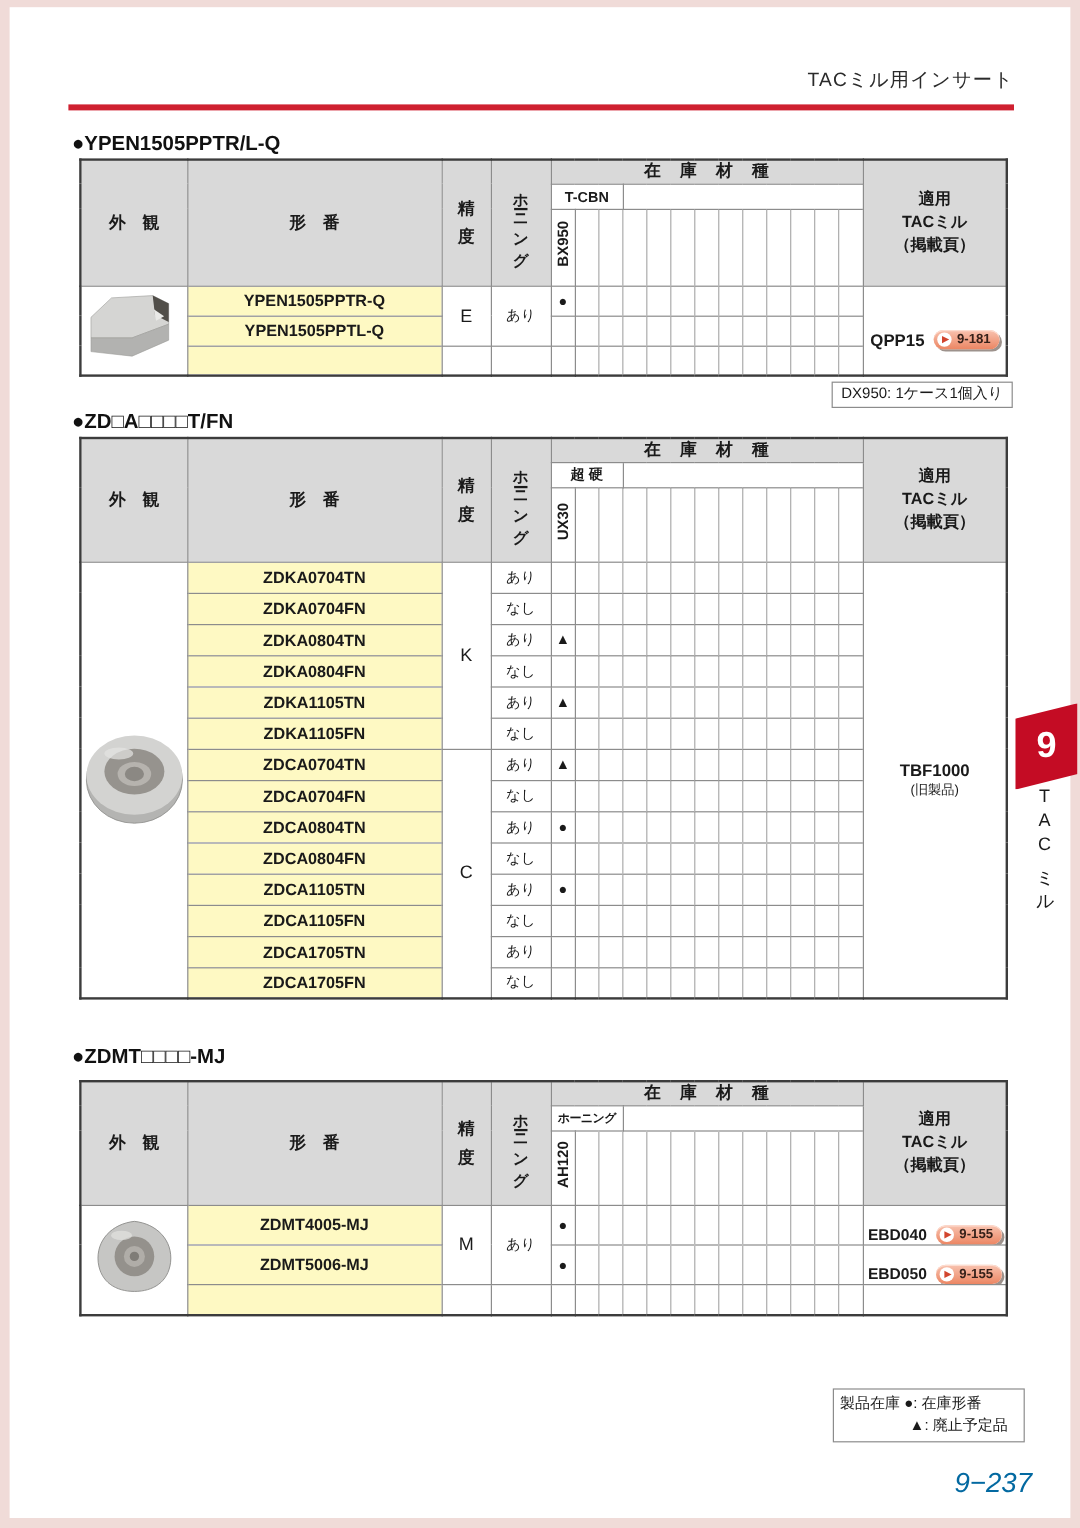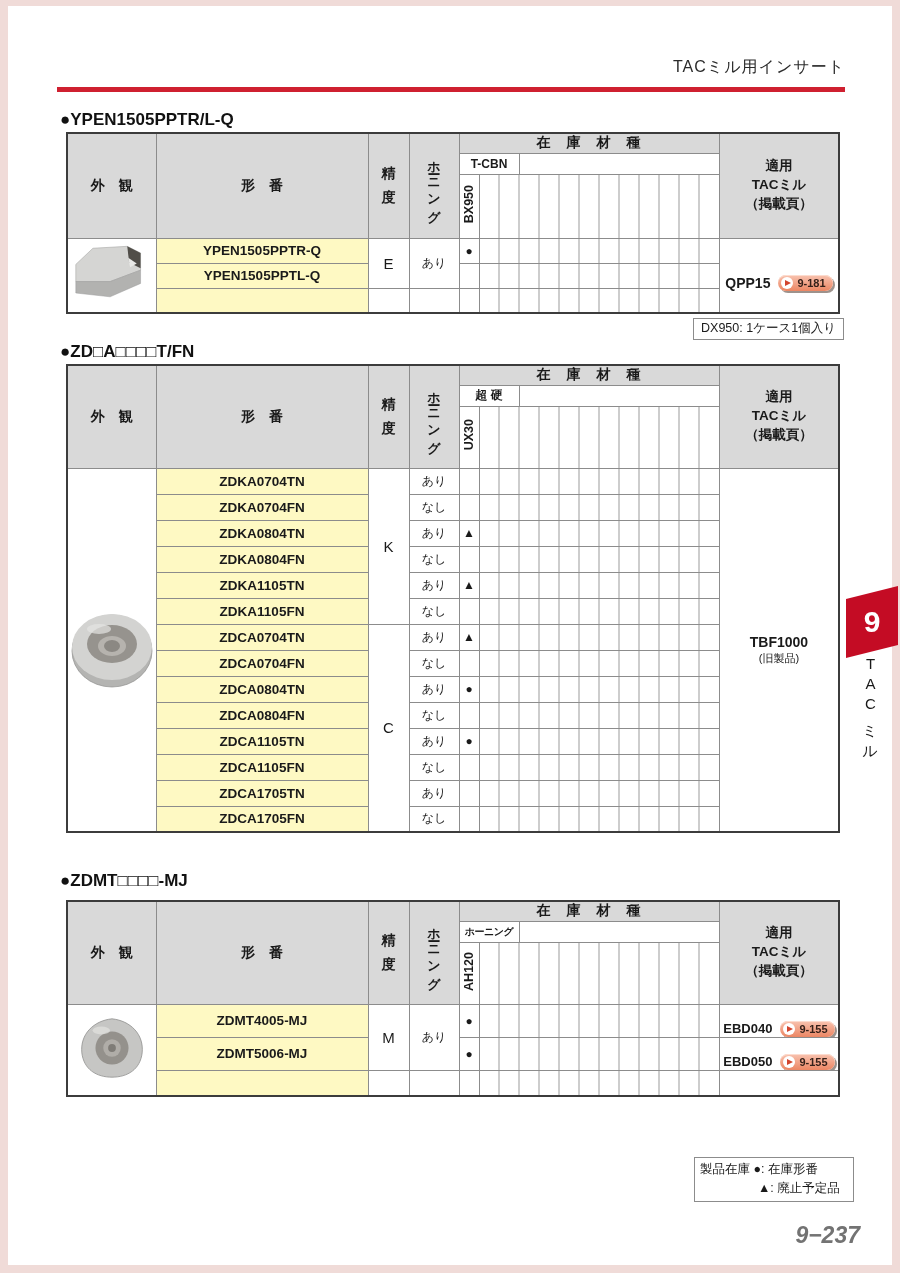--- a/index.html
+++ b/index.html
@@ -51,21 +51,21 @@
   .legend-box{position:absolute;left:694px;top:1157px;width:148px;border:1px solid #8c8c8c;background:#fff;
               font-size:12.5px;line-height:1.55;padding:2px 5px;}
   .legend-l2{padding-left:58px;}
 
   .side-tab{position:absolute;left:846px;top:586px;width:52px;height:72px;background:#c40c24;
             clip-path:polygon(0 18%,100% 0,100% 82%,0 100%);color:#fff;display:flex;align-items:center;
             justify-content:center;font-size:30px;font-weight:bold;}
   .side-tab-label{position:absolute;left:860px;top:655px;writing-mode:vertical-rl;text-orientation:upright;
                   font-size:15px;letter-spacing:3px;color:#1a1a1a;}
 
-  .pageno{position:absolute;right:40px;top:1222px;font-size:23px;font-weight:bold;font-style:italic;color:#737373;}
+  .pageno{position:absolute;right:40px;top:1222px;font-size:23px;font-weight:normal;font-style:italic;color:#0369a1;}
 </style>
 </head>
 <body>
 
 <div class="frame">
   <div class="page"></div>
 
   <div class="htitle">TACミル用インサート</div>
   <div class="hrule"></div>
 

